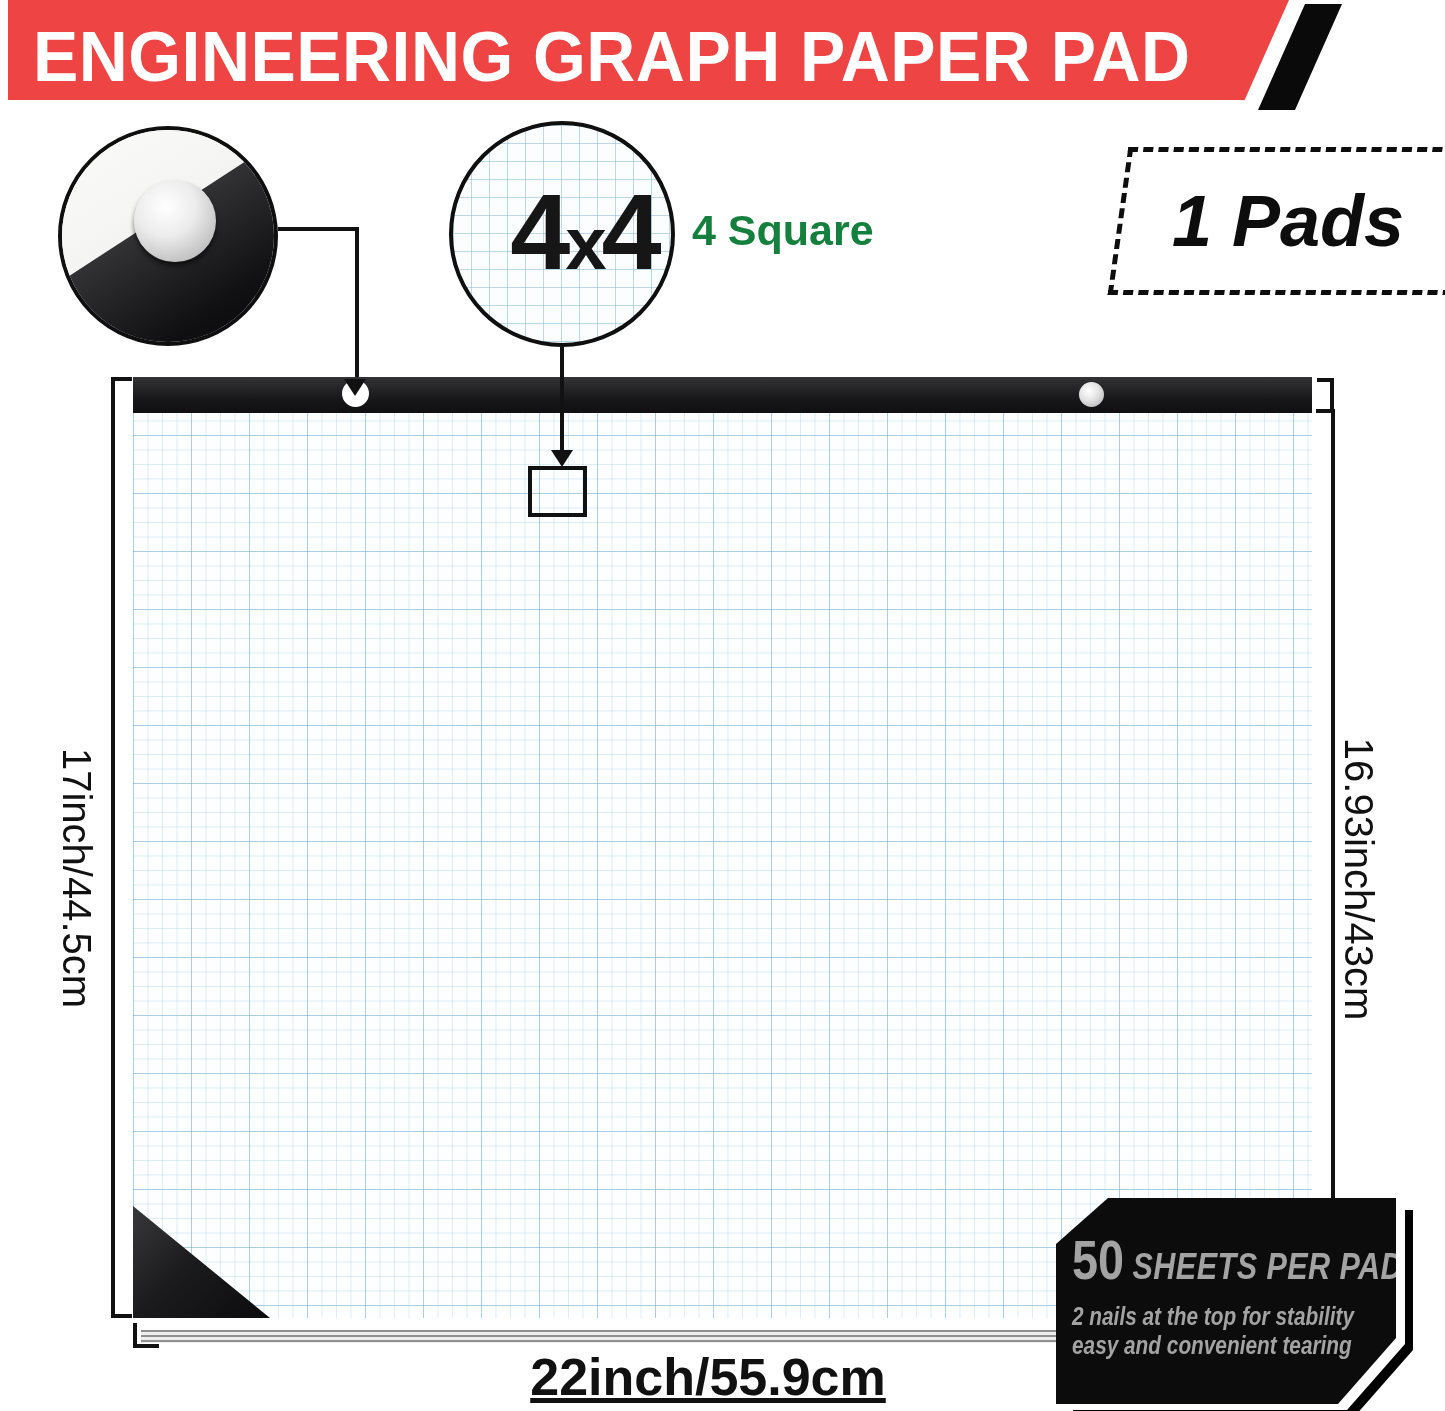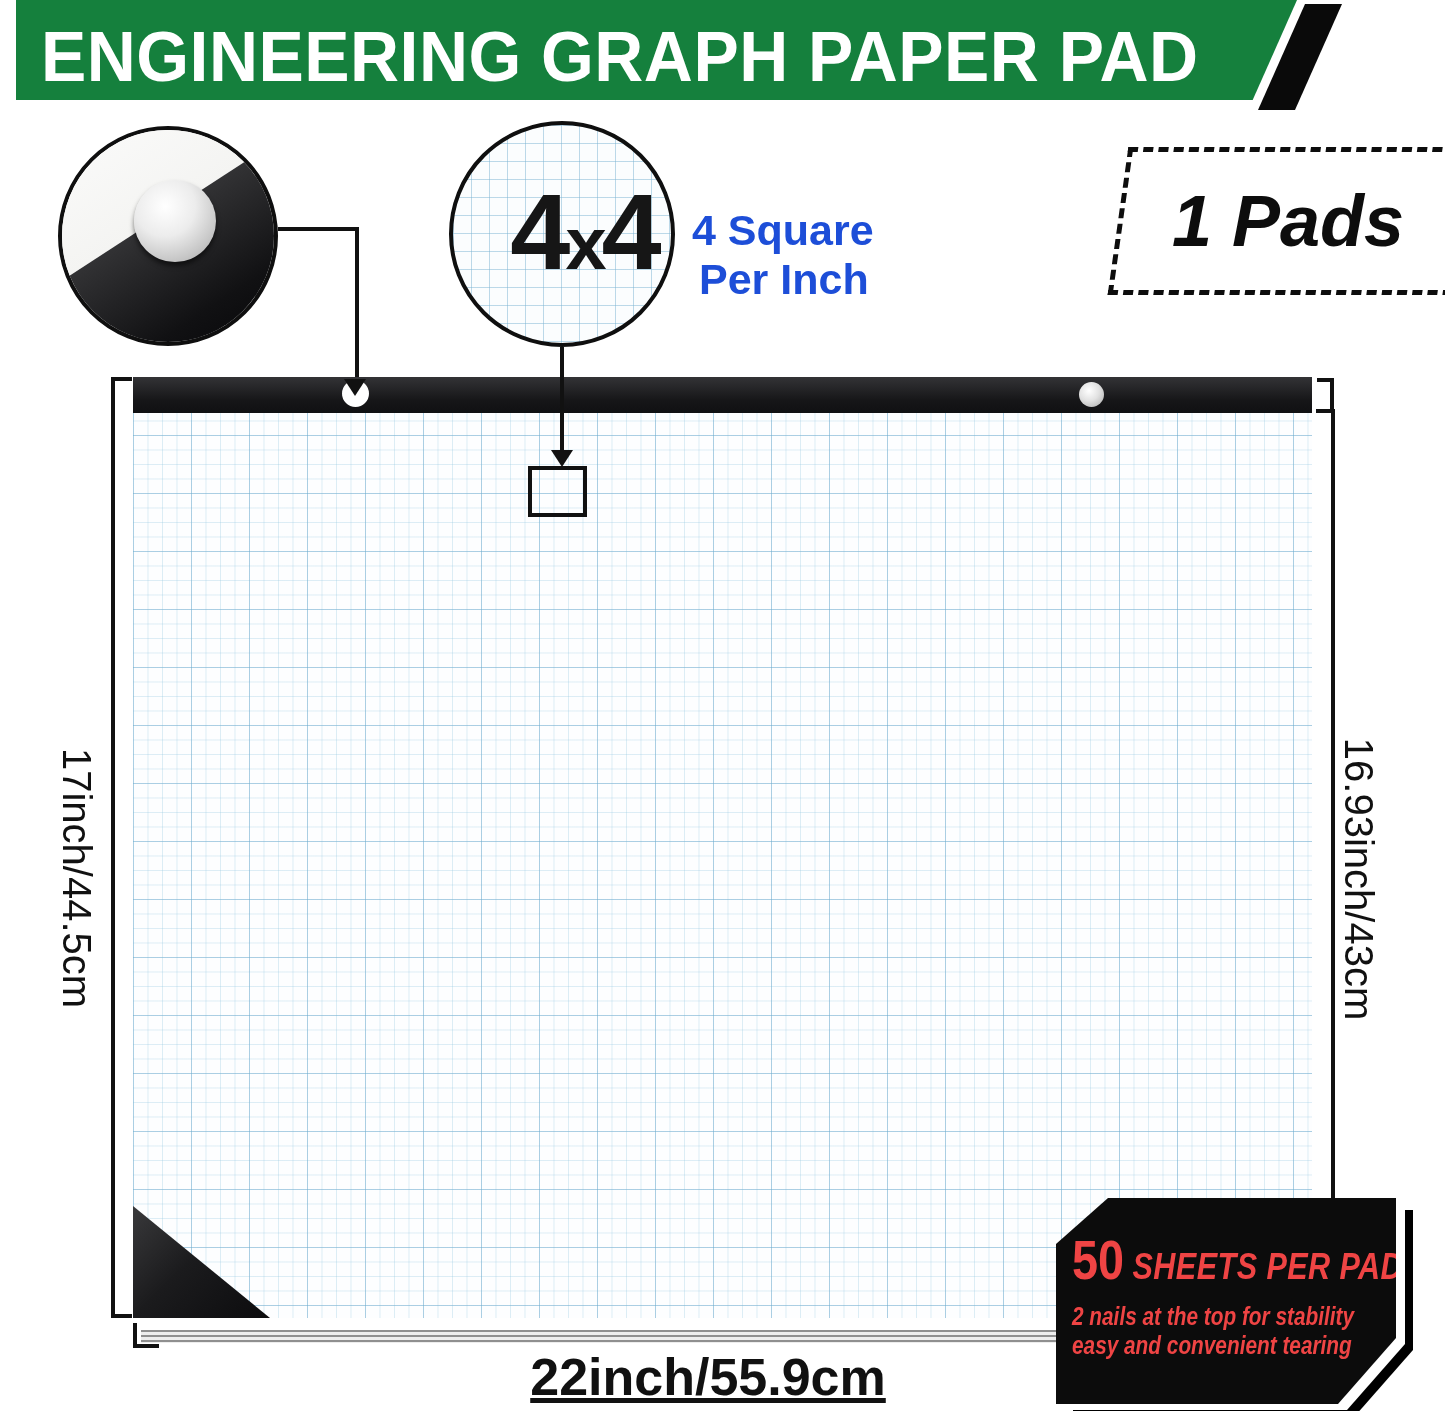--- a/index.html
+++ b/index.html
@@ -4,21 +4,21 @@
 <style>
   html,body { margin:0; padding:0; background:#ffffff; }
   .stage {
     position:relative; width:1445px; height:1411px; overflow:hidden;
     background:#ffffff; font-family:"Liberation Sans", sans-serif; color:#111;
   }
   .abs { position:absolute; }
 
   
   .banner-main {
-    left:16px; top:4; width:1281px; height:100px; background:#15803d;
+    left:8px; top:4; width:1281px; height:100px; background:#ef4444;
     clip-path:polygon(0 0, 1281px 0, 1234px 106px, 0 106px);
   }
   .banner-title {
     left:25px; top:4px; height:106px; line-height:107px;
     font-size:70px; font-weight:700; letter-spacing:0.5px; color:#fff;
     white-space:nowrap; transform:scaleX(.97); transform-origin:left center;
   }
   .banner-slash {
     left:1258px; top:4px; width:84px; height:106px; background:#0a0a0a;
     clip-path:polygon(47px 0, 84px 0, 37px 106px, 0 106px);
@@ -60,21 +60,21 @@
     left:449px; top:121px; width:218px; height:218px; border:4px solid #0f0f0f; border-radius:50%;
     background-color:#fbfdfe;
     background-image:linear-gradient(to right, rgba(125,180,210,.5) 1px, transparent 1px),
                      linear-gradient(to bottom, rgba(125,180,210,.5) 1px, transparent 1px);
     background-size:18px 18px;
     display:flex; align-items:center; justify-content:center;
   }
   .grid-inset-label { font-weight:800; color:#161616; letter-spacing:-5px; padding-bottom:6px; white-space:nowrap;padding-left:43px; }
   .grid-inset-label .big { font-size:108px; }
   .grid-inset-label .small-x { font-size:74px; }
-  .grid-caption { left:692px; top:206px; font-size:43px; font-weight:700; line-height:1.13; color:#1d4ed8; }
+  .grid-caption { left:692px; top:206px; font-size:43px; font-weight:700; line-height:1.13; color:#15803d; }
   .grid-caption .l2 { padding-left:7px; }
   .inch-square { left:528px; top:466px; width:51px; height:43px; border:4px solid #111; background:transparent; }
 
   
   .pads-box {
     left:1118px; top:147px; width:350px; height:138px;
     border:5px dashed #0d0d0d; transform:skewX(-8deg);
     display:flex; align-items:center; justify-content:center;
   }
   .pads-label { transform:skewX(8deg); font-style:italic; font-weight:800; font-size:72px; color:#0d0d0d; padding-right:20px; white-space:nowrap; }
@@ -112,21 +112,21 @@
   
   .tick { background:#111; }
 
   
   .badge-layer {
     left:1056px; top:1198px; width:340px; height:206px;
     clip-path:polygon(52px 0px, 340px 0px, 340px 140px, 282px 206px, 0px 206px, 0px 46px);
   }
   .badge-back  { transform:translate(17px,12px); background:#000; }
   .badge-mid   { transform:translate(9px,6px);  background:#fff; }
-  .badge-front { background:#0c0c0c; color:#ef4444; padding:38px 0 0 16px; box-sizing:border-box; }
+  .badge-front { background:#0c0c0c; color:#a3a3a3; padding:38px 0 0 16px; box-sizing:border-box; }
   .badge-line1 { display:flex; align-items:baseline; gap:10px; transform:scaleX(.85); transform-origin:left bottom; white-space:nowrap; }
   .badge-count { font-size:55px; font-weight:800; line-height:.9; }
   .badge-count-suffix { font-size:36px; font-weight:700; font-style:italic; letter-spacing:.5px; }
   .badge-small { margin-top:14px; font-size:26px; font-weight:700; font-style:italic; line-height:1.12;
                  transform:scaleX(.8); transform-origin:left top; white-space:nowrap; }
 </style>
 </head>
 <body>
 
 <div class="stage">
@@ -147,21 +147,20 @@
   </div>
 
   <div class="abs cline" style="left:278px; top:227px; width:81px; height:4px;"></div>
   <div class="abs cline" style="left:355px; top:227px; width:4px; height:152px;"></div>
 
   <div class="abs grid-inset">
     <div class="grid-inset-label"><span class="big">4</span><span class="small-x">x</span><span class="big">4</span></div>
   </div>
   <div class="abs grid-caption">
     <div class="l1">4 Square</div>
-    <div class="l2">Per Inch</div>
   </div>
 
   <div class="abs pads-box">
     <div class="pads-label">1 Pads</div>
   </div>
 
 
   <div class="abs pad-paper"></div>
   <div class="abs pad-header"></div>
   <div class="abs nail-marker"></div>

